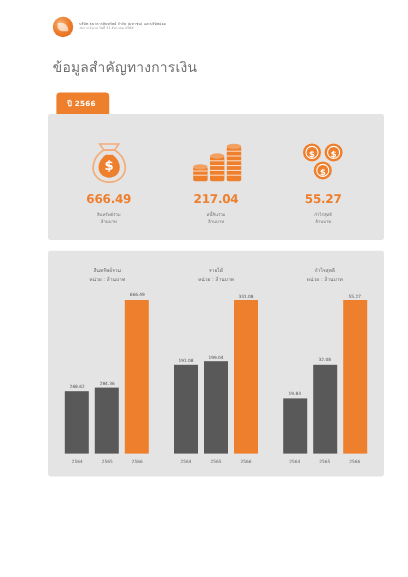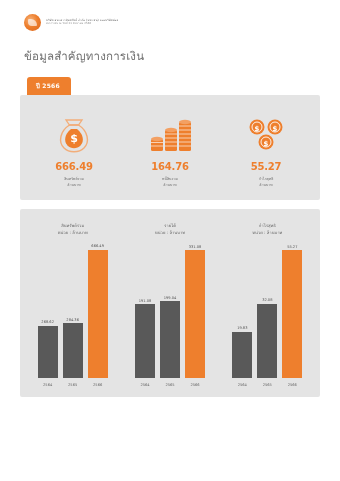--- a/index.html
+++ b/index.html
@@ -1,17 +1,17 @@
 <!DOCTYPE html>
 <html><head>
 <meta charset="utf-8">
 <style>
   html,body{margin:0;padding:0;}
   body{width:340px;height:481px;background:#ffffff;font-family:"DejaVu Sans","Liberation Sans",sans-serif;overflow:hidden;}
-  .page{position:relative;width:340px;height:481px;box-sizing:border-box;}
+  .page{position:relative;width:340px;height:481px;box-sizing:border-box;padding-left:20px;}
 
   
   .header{display:flex;align-items:center;gap:5px;padding:14px 0 0 24px;}
   .logo{width:17px;height:17px;border-radius:50%;background:radial-gradient(circle at 38% 35%,#f6b27a 0%,#ee7f2d 45%,#d9641b 100%);position:relative;flex:none;}
   .logo:after{content:"";position:absolute;left:4px;top:5px;width:9px;height:7px;background:#fff;opacity:.65;border-radius:1px 6px 1px 4px;}
   .logo-txt{display:flex;flex-direction:column;gap:1.5px;}
   .logo-l1{font-size:2.9px;color:#5a5a5a;letter-spacing:.1px;line-height:1;}
   .logo-l2{font-size:2.6px;color:#8a8a8a;letter-spacing:.1px;line-height:1;}
 
   
@@ -98,21 +98,21 @@
               <line x1="18" y1="35" x2="30" y2="35"></line>
             <line x1="32" y1="15" x2="44" y2="15"></line>
               <line x1="32" y1="19" x2="44" y2="19"></line>
             <line x1="32" y1="23" x2="44" y2="23"></line>
               <line x1="32" y1="27" x2="44" y2="27"></line>
             <line x1="32" y1="31" x2="44" y2="31"></line>
               <line x1="32" y1="35" x2="44" y2="35"></line>
           </g>
         </svg>
       </div>
-      <div class="kpi-val">164.76</div>
+      <div class="kpi-val">217.04</div>
       <div class="kpi-l1">หนี้สินรวม</div>
       <div class="kpi-l2">ล้านบาท</div>
     </div>
 
 
     <div class="kpi">
       <div class="kpi-ico">
         <svg width="44" height="44" viewBox="0 0 44 44">
           <g>
             <circle cx="13" cy="16" r="7.5" fill="#ee7f2d"></circle>

